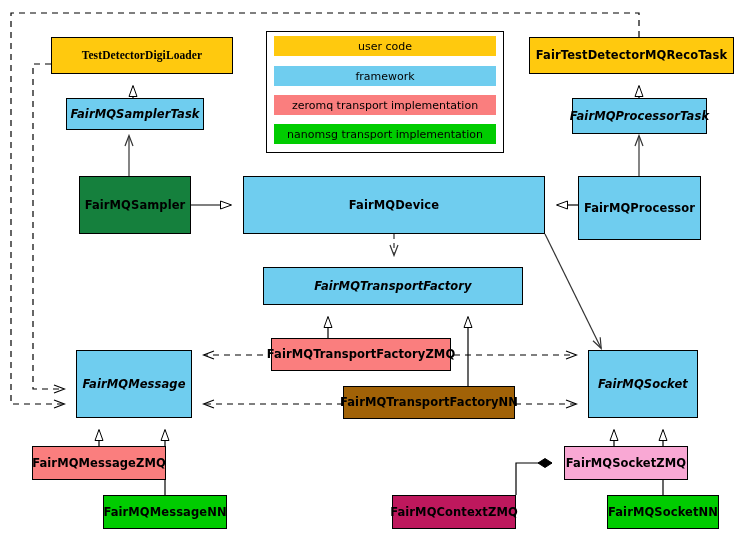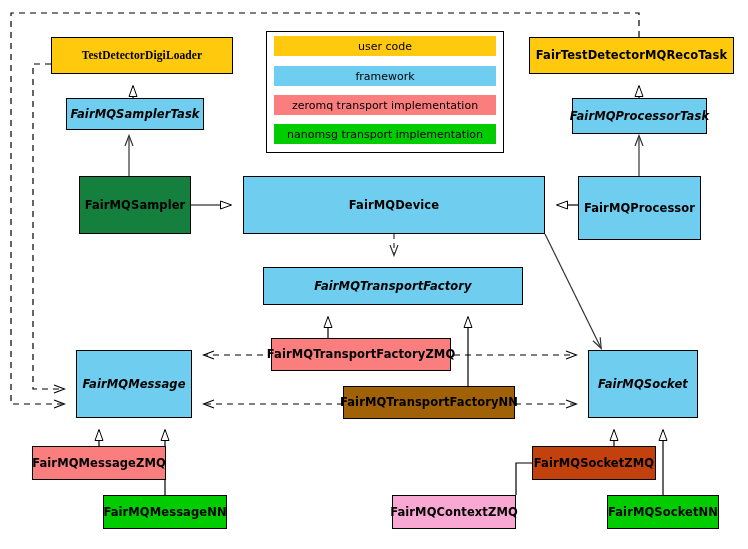--- a/index.html
+++ b/index.html
@@ -133,23 +133,23 @@
     </div>
   <div class="node abstract" style="left: 588px; top: 350px; width: 110px; height: 68px; background: rgb(111, 205, 239);">
     <span>FairMQSocket</span>
     </div>
   <div class="node" style="left: 32px; top: 446px; width: 134px; height: 34px; background: rgb(250, 126, 126);">
     <span>FairMQMessageZMQ</span>
     </div>
   <div class="node" style="left: 103px; top: 495px; width: 124px; height: 34px; background: rgb(0, 204, 0);">
     <span>FairMQMessageNN</span>
     </div>
-  <div class="node" style="left: 532px; top: 446px; width: 124px; height: 34px; background: #c2410c;">
+  <div class="node" style="left: 564px; top: 446px; width: 124px; height: 34px; background: #f9a8d4;">
     <span>FairMQSocketZMQ</span>
     </div>
-  <div class="node" style="left: 392px; top: 495px; width: 124px; height: 34px; background: #f9a8d4;">
+  <div class="node" style="left: 392px; top: 495px; width: 124px; height: 34px; background: #be185d;">
     <span>FairMQContextZMQ</span>
     </div>
   <div class="node" style="left: 607px; top: 495px; width: 112px; height: 34px; background: rgb(0, 204, 0);">
     <span>FairMQSocketNN</span>
     </div>
 
 </div>
 
 </body></html>

